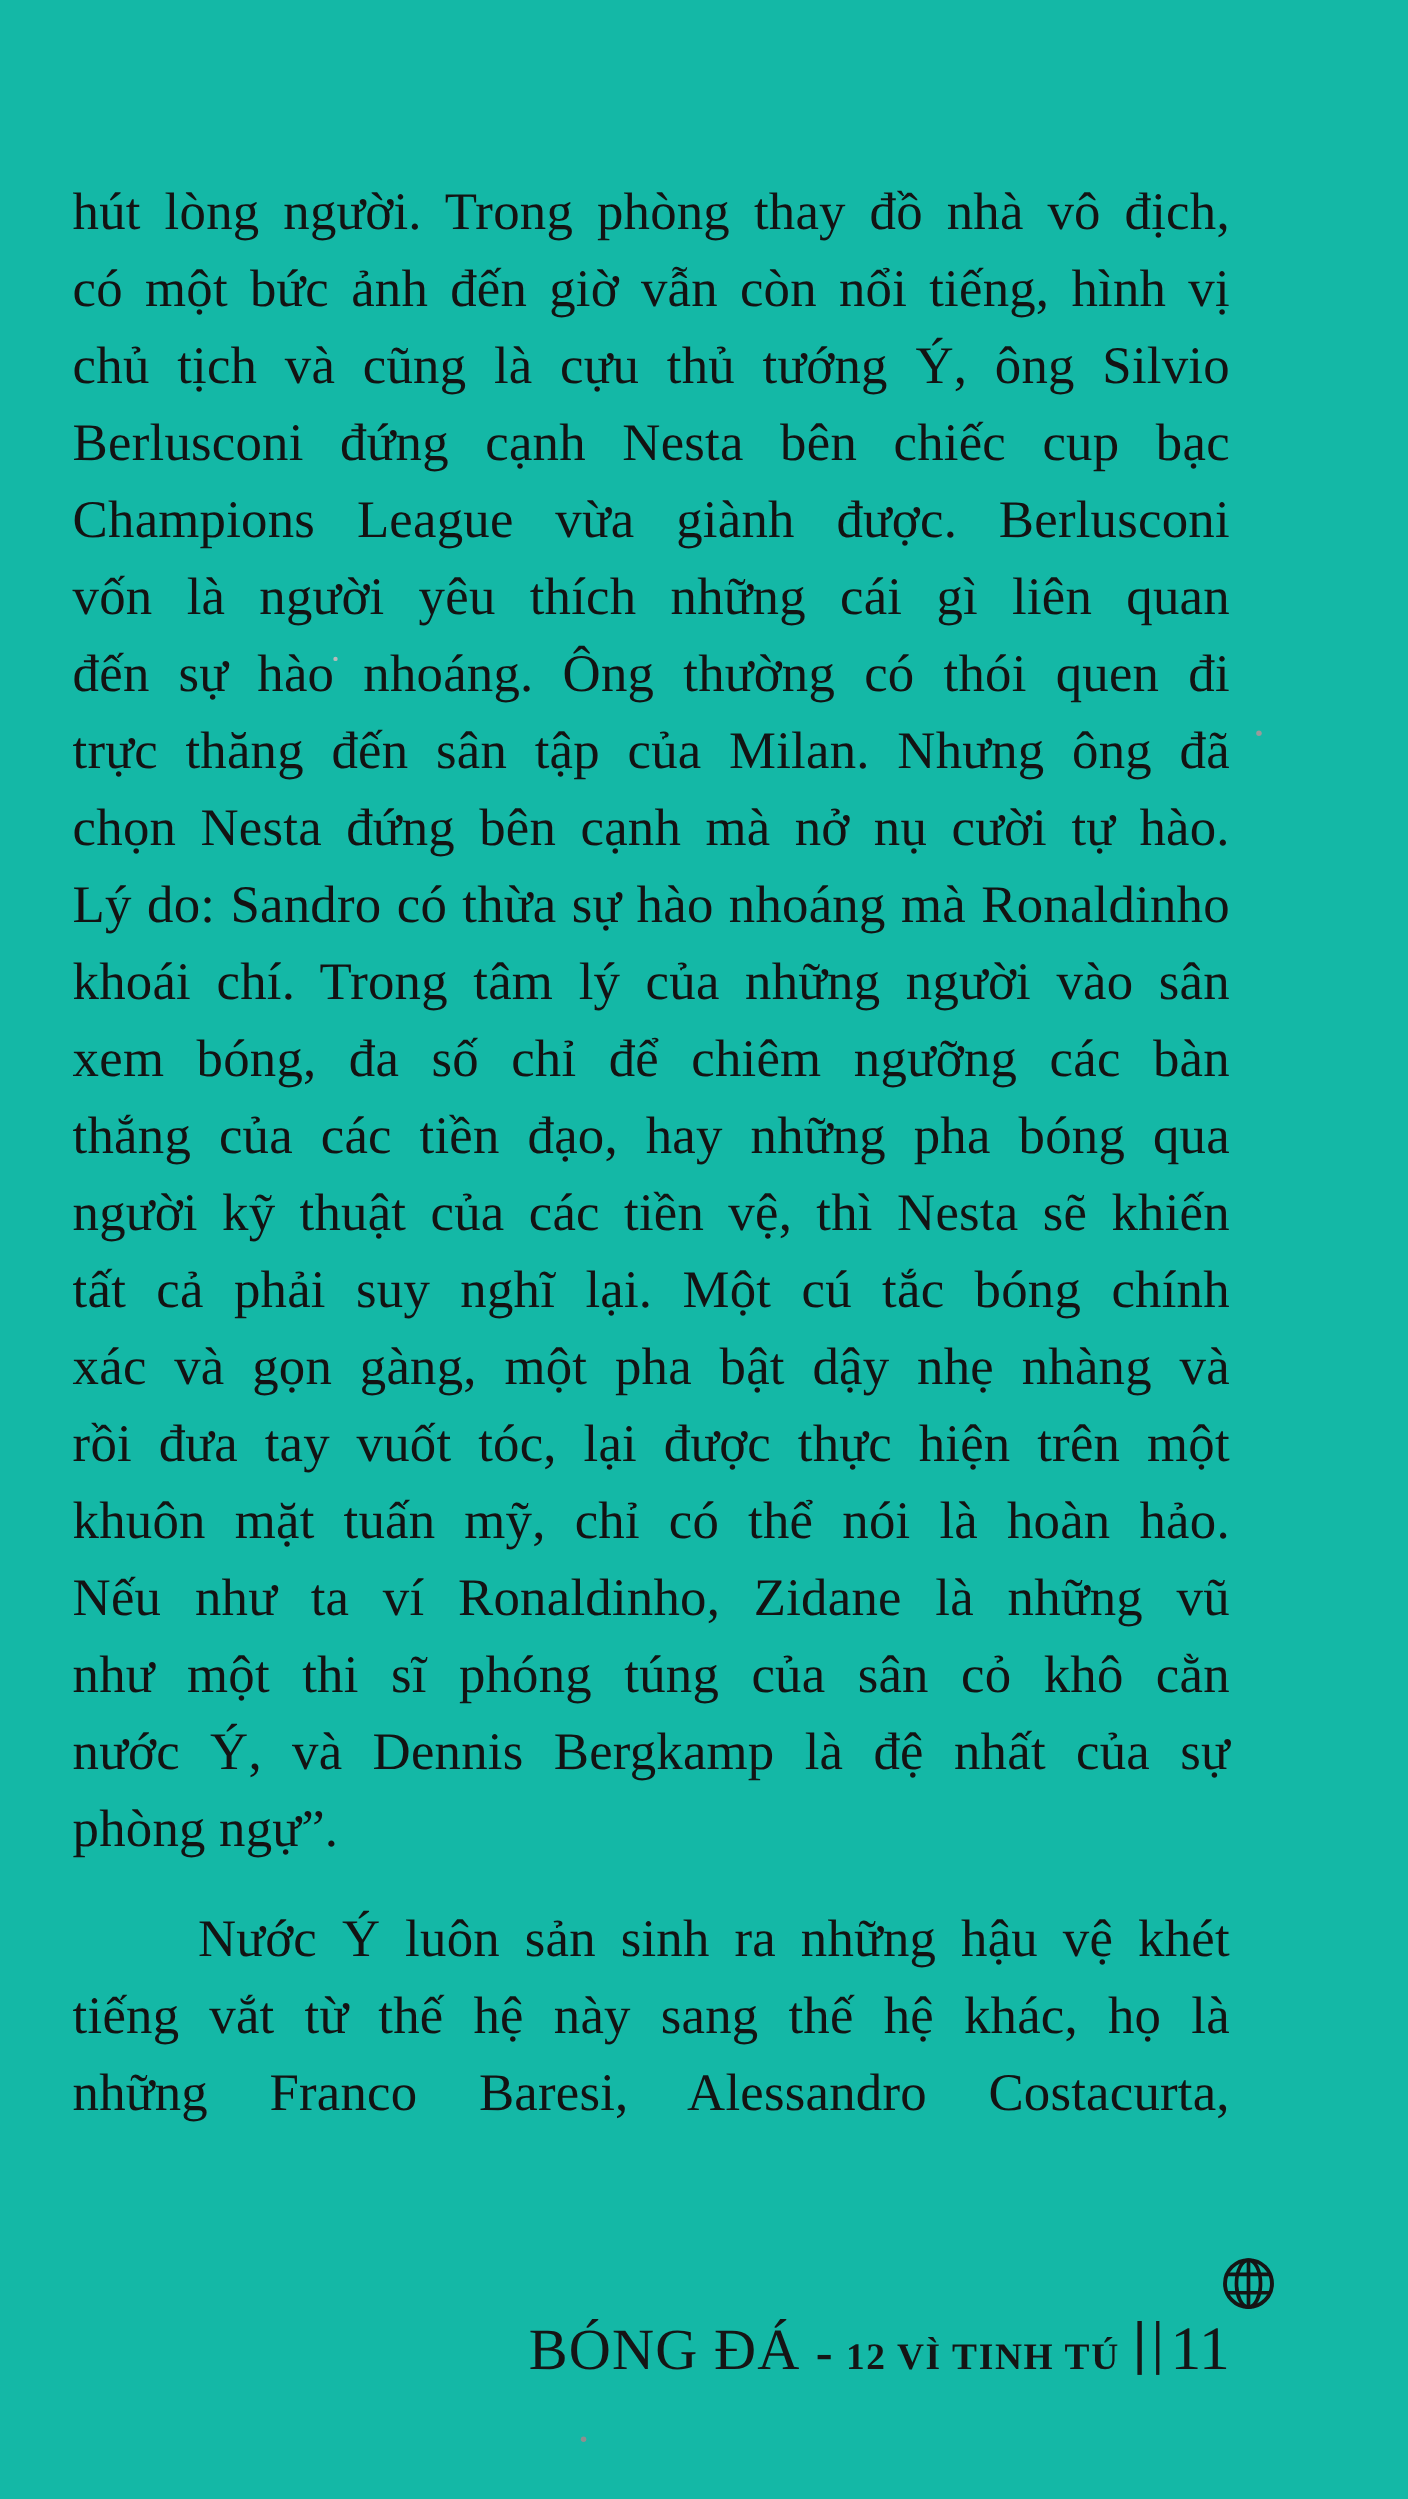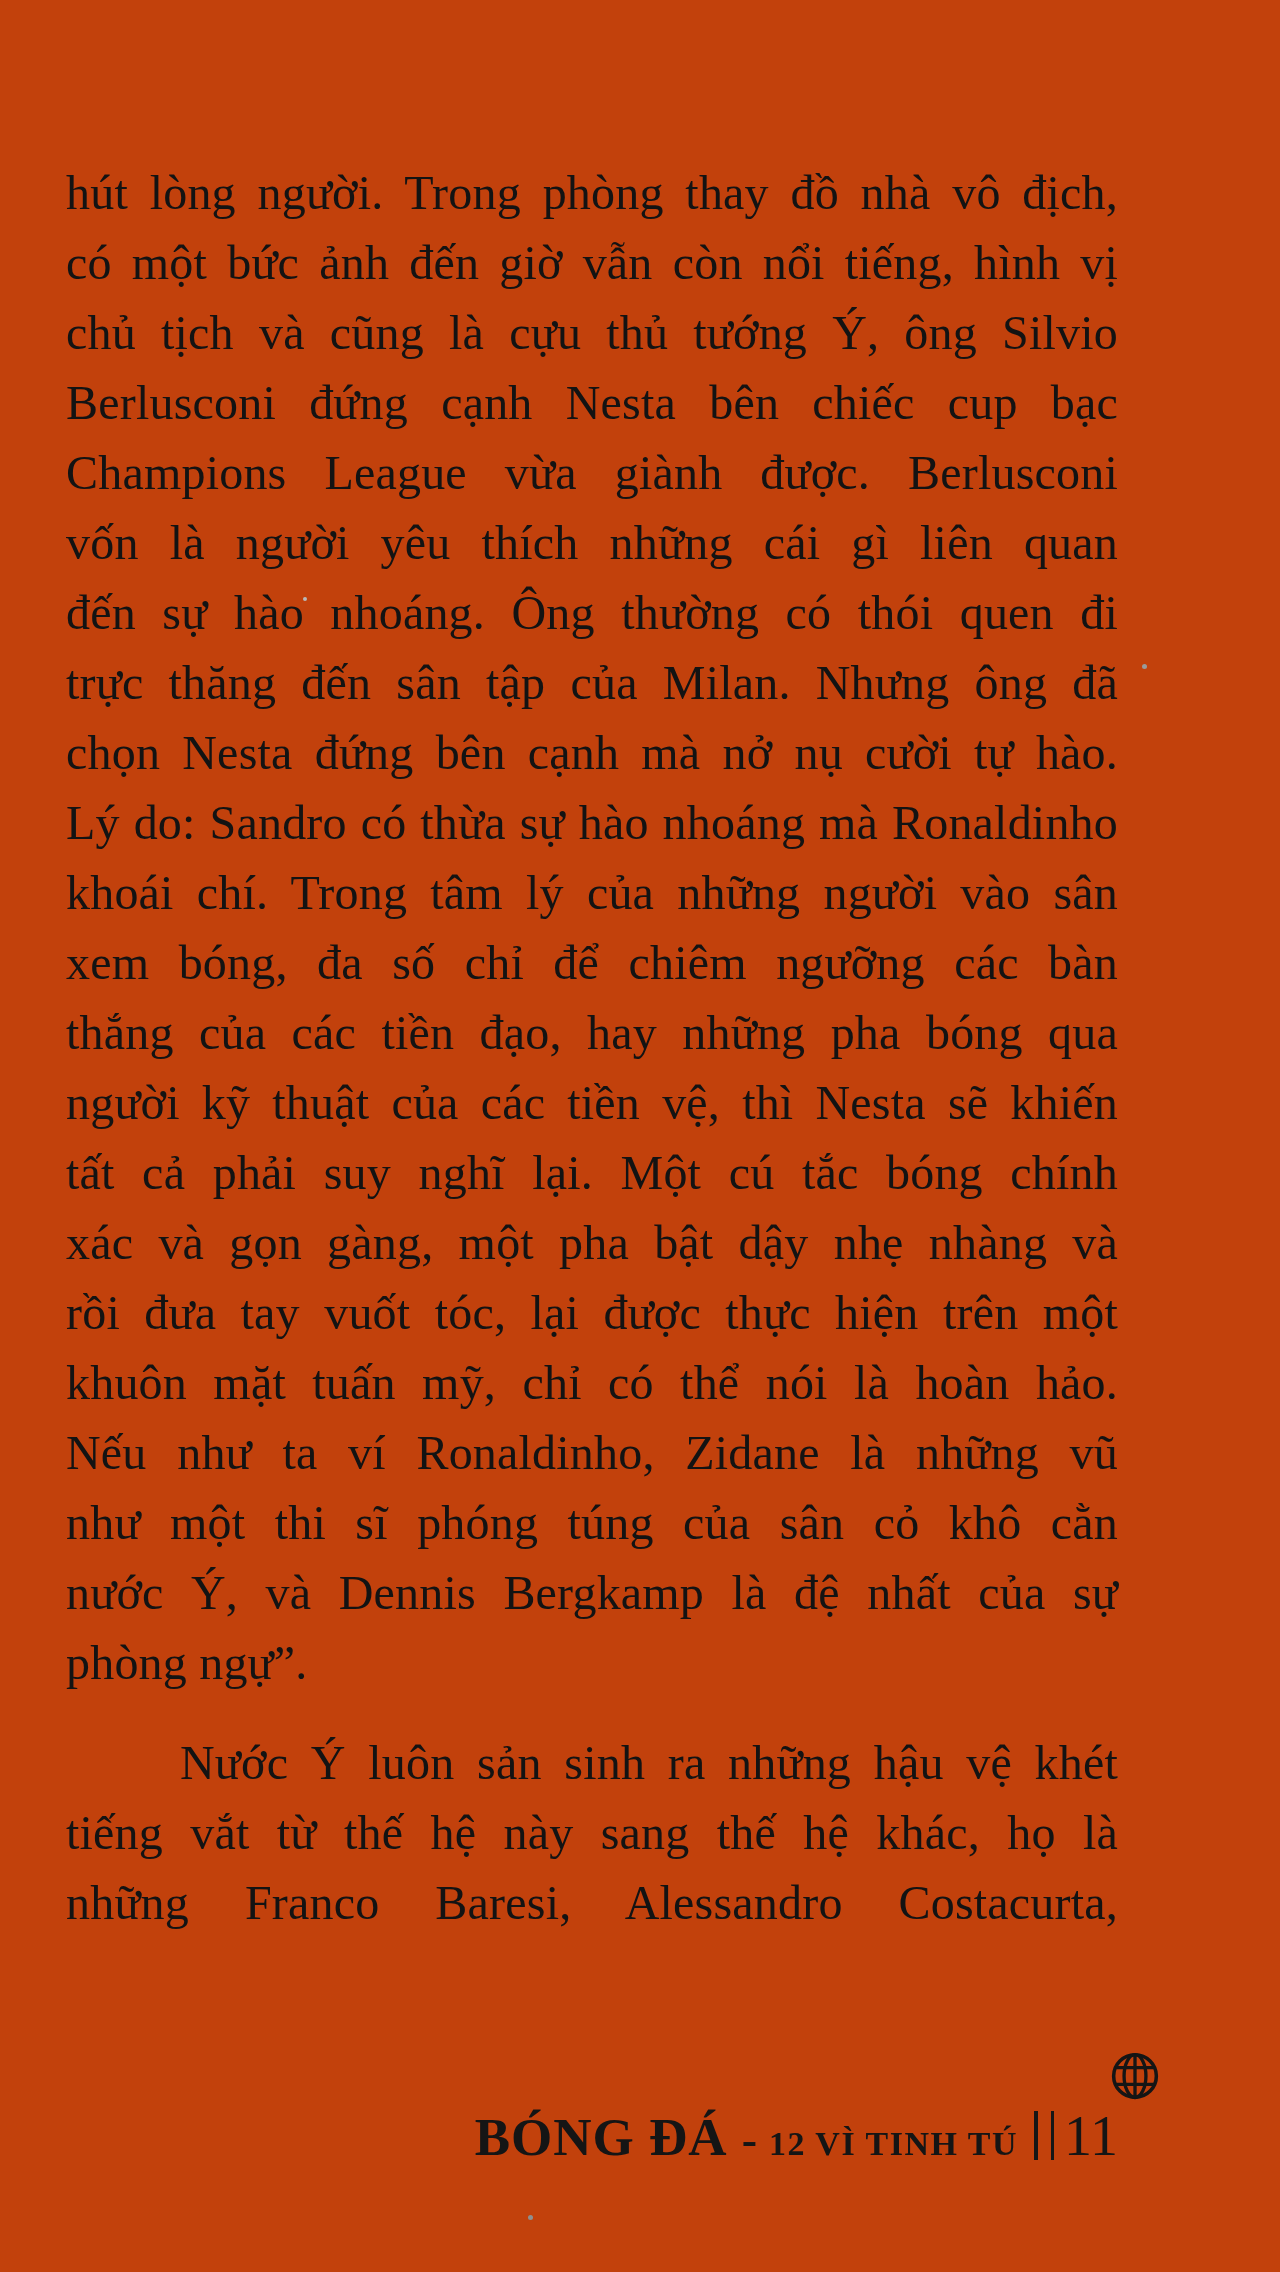--- a/index.html
+++ b/index.html
@@ -2,21 +2,21 @@
 <html><head>
 <meta charset="utf-8">
 <style>
   html, body { margin: 0; padding: 0; }
   body { width: 1280px; height: 2272px; background: #ffffff; }
 
   .page {
     position: relative;
     width: 1280px;
     height: 2272px;
-    background: #c2410c;
+    background: #14b8a6;
     overflow: hidden;
     font-family: "Liberation Serif", serif;
     color: #131313;
   }
 
   .text-block {
     position: absolute;
     left: 66px;
     top: 158px;
     width: 1052px;
@@ -45,21 +45,21 @@
 
   .footer {
     position: absolute;
     top: 2104px;
     right: 162px;
     display: flex;
     align-items: baseline;
     white-space: nowrap;
     color: #151515;
   }
-  .f-title  { font-size: 53px; font-weight: bold; letter-spacing: 1px; }
+  .f-title  { font-size: 53px; font-weight: normal; letter-spacing: 1px; }
   .f-dash   { font-size: 46px; font-weight: bold; margin: 0 12px 0 14px; }
   .f-sub    { font-size: 34px; font-weight: bold; letter-spacing: 1.5px; }
   .f-bars   { display: inline-flex; gap: 13px; margin: 0 10px 0 16px; position: relative; top: 5px; }
   .f-bars .bar { width: 3.5px; height: 49px; background: #161616; }
   .f-page   { font-size: 56px; }
 
   .speck {
     position: absolute;
     border-radius: 50%;
   }

